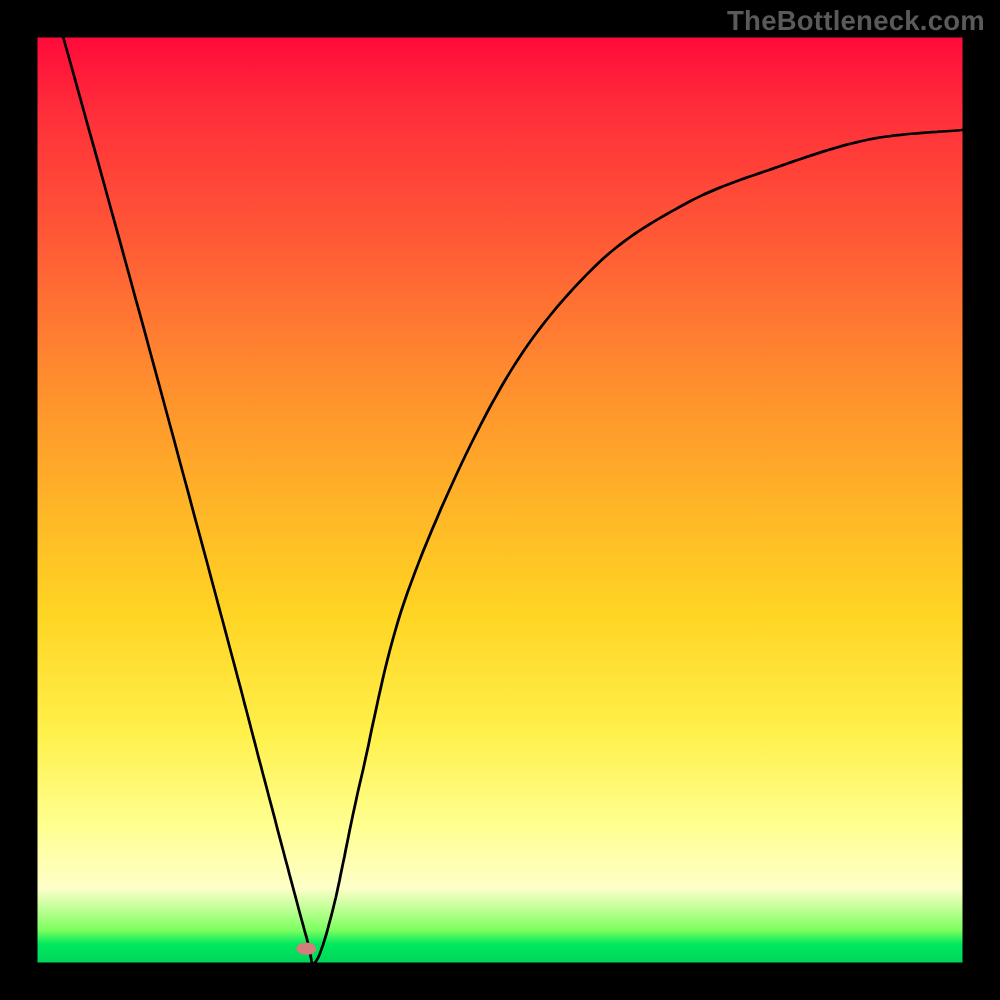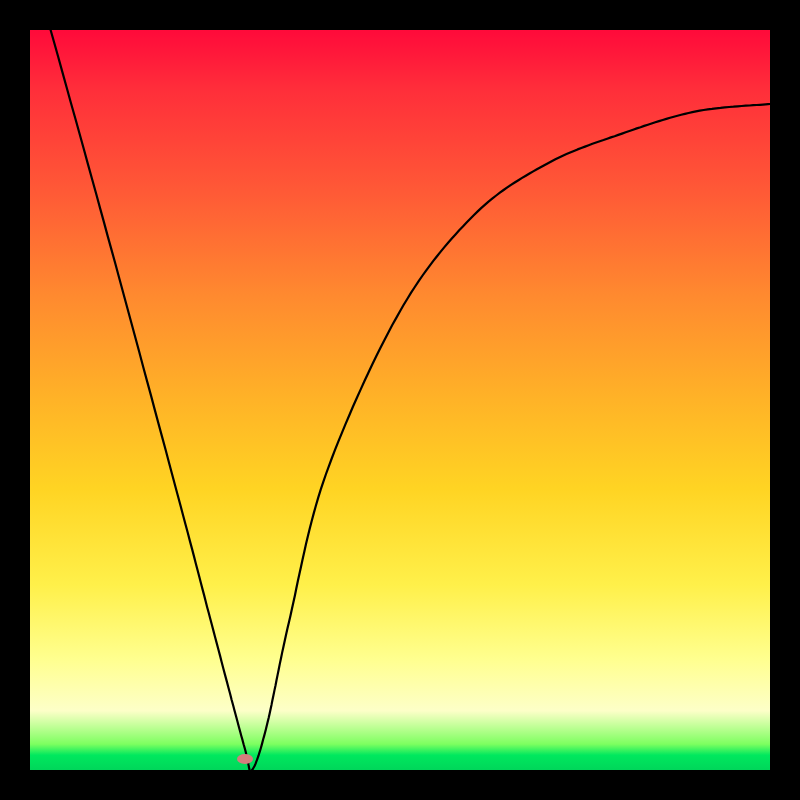--- a/index.html
+++ b/index.html
@@ -71,20 +71,21 @@
     stroke: #000;
     stroke-width: 2.2;
     stroke-linecap: round;
     stroke-linejoin: round;
   }
 </style>
 </head>
 <body>
 
 <div class="frame">
+  <div class="watermark">TheBottleneck.com</div>
 
   <div class="plot-area">
     <svg class="curve" viewBox="0 0 740 740" preserveAspectRatio="none">
       <polyline points="0.0,-74.0 2.0,-66.7 4.4,-58.2 7.1,-48.5 10.1,-37.9 13.3,-26.3 16.8,-13.9 20.4,-0.8 24.3,13.0 28.3,27.3 32.4,42.1 36.6,57.2 40.8,72.5 45.2,88.0 49.5,103.5 53.8,119.0 58.0,134.4 62.2,149.5 66.3,164.3 70.2,178.6 74.0,192.4 77.7,206.1 81.6,220.1 85.5,234.3 89.4,248.8 93.4,263.5 97.4,278.2 101.4,293.0 105.4,307.8 109.4,322.5 113.3,337.2 117.2,351.6 121.1,365.9 124.8,379.9 128.5,393.6 132.1,406.9 135.6,419.8 138.9,432.3 142.1,444.2 145.1,455.5 148.0,466.2 150.7,476.3 153.2,485.8 155.6,494.8 157.9,503.3 160.0,511.4 162.1,519.1 164.0,526.4 165.8,533.5 167.6,540.2 169.3,546.7 170.9,553.0 172.5,559.1 174.1,565.1 175.6,571.0 177.1,576.9 178.7,582.7 180.2,588.6 181.8,594.5 183.4,600.6 185.0,606.8 186.7,613.1 188.4,619.5 190.1,625.9 191.7,632.3 193.4,638.7 195.1,645.1 196.8,651.4 198.4,657.6 200.1,663.7 201.6,669.7 203.2,675.5 204.7,681.2 206.2,686.7 207.6,692.0 208.9,697.0 210.2,701.8 211.4,706.2 212.6,710.4 213.6,714.3 214.6,717.8 215.5,721.0 216.2,723.9 216.8,726.6 217.4,729.0 217.8,731.2 218.2,733.1 218.5,734.8 218.8,736.3 219.0,737.5 219.2,738.6 219.4,739.5 219.6,740.2 219.7,740.7 219.9,741.0 220.2,741.2 220.4,741.2 220.7,741.1 221.1,740.9 221.5,740.5 222.0,740.0 222.6,739.4 223.1,738.5 223.7,737.5 224.4,736.3 225.0,735.0 225.7,733.4 226.3,731.7 227.0,729.9 227.7,727.8 228.5,725.7 229.2,723.3 230.0,720.8 230.8,718.2 231.6,715.4 232.4,712.4 233.2,709.3 234.1,706.1 235.0,702.7 235.9,699.2 236.8,695.6 237.7,691.8 238.7,687.8 239.6,683.7 240.5,679.4 241.5,674.9 242.4,670.3 243.4,665.5 244.4,660.6 245.5,655.5 246.5,650.3 247.6,644.9 248.7,639.5 249.8,633.9 251.0,628.2 252.2,622.4 253.5,616.5 254.8,610.5 256.1,604.4 257.5,598.3 259.0,592.0 260.5,585.6 261.9,579.1 263.4,572.3 264.9,565.5 266.3,558.5 267.8,551.3 269.4,544.1 271.0,536.7 272.6,529.2 274.3,521.7 276.0,514.1 277.8,506.4 279.7,498.7 281.7,490.9 283.8,483.1 286.0,475.3 288.3,467.4 290.7,459.6 293.3,451.8 296.0,444.0 298.9,436.1 301.9,428.0 305.1,419.7 308.4,411.3 311.9,402.8 315.5,394.1 319.2,385.5 322.9,376.7 326.8,368.0 330.7,359.4 334.6,350.8 338.6,342.2 342.6,333.8 346.6,325.6 350.6,317.6 354.6,309.7 358.5,302.2 362.4,294.8 366.3,287.9 370.0,281.2 373.7,274.8 377.4,268.7 381.1,262.7 384.8,257.0 388.5,251.4 392.2,246.0 395.9,240.8 399.6,235.8 403.3,230.9 407.0,226.2 410.7,221.6 414.4,217.1 418.1,212.7 421.8,208.5 425.5,204.4 429.2,200.3 432.9,196.4 436.6,192.5 440.3,188.7 444.0,185.0 447.7,181.4 451.4,177.9 455.1,174.6 458.8,171.4 462.5,168.4 466.2,165.5 469.9,162.7 473.6,160.0 477.3,157.4 481.0,154.9 484.7,152.5 488.4,150.2 492.1,147.9 495.8,145.7 499.5,143.5 503.2,141.4 506.9,139.3 510.6,137.3 514.3,135.2 518.0,133.2 521.7,131.2 525.4,129.3 529.1,127.5 532.8,125.7 536.5,124.1 540.2,122.5 543.9,120.9 547.6,119.4 551.3,118.0 555.0,116.6 558.7,115.2 562.4,113.8 566.1,112.5 569.8,111.2 573.5,110.0 577.2,108.7 580.9,107.4 584.6,106.2 588.3,104.9 592.0,103.6 595.7,102.3 599.4,101.0 603.1,99.7 606.8,98.4 610.5,97.2 614.2,95.9 617.9,94.7 621.6,93.5 625.3,92.3 629.0,91.1 632.7,90.0 636.4,88.9 640.1,87.8 643.8,86.7 647.5,85.7 651.2,84.8 654.9,83.9 658.6,83.0 662.3,82.2 666.0,81.4 669.8,80.7 673.7,80.0 677.8,79.4 682.0,78.9 686.2,78.3 690.5,77.9 694.8,77.4 699.2,77.0 703.4,76.7 707.6,76.3 711.7,76.0 715.7,75.7 719.6,75.5 723.2,75.2 726.7,75.0 729.9,74.8 732.9,74.6 735.6,74.4 738.0,74.2 740.0,74.0"></polyline>
     </svg>
     <div class="minimum-dot" style="left: 214.6px; top: 728.9px;"></div>
   </div>
 </div>
 
 </body></html>

